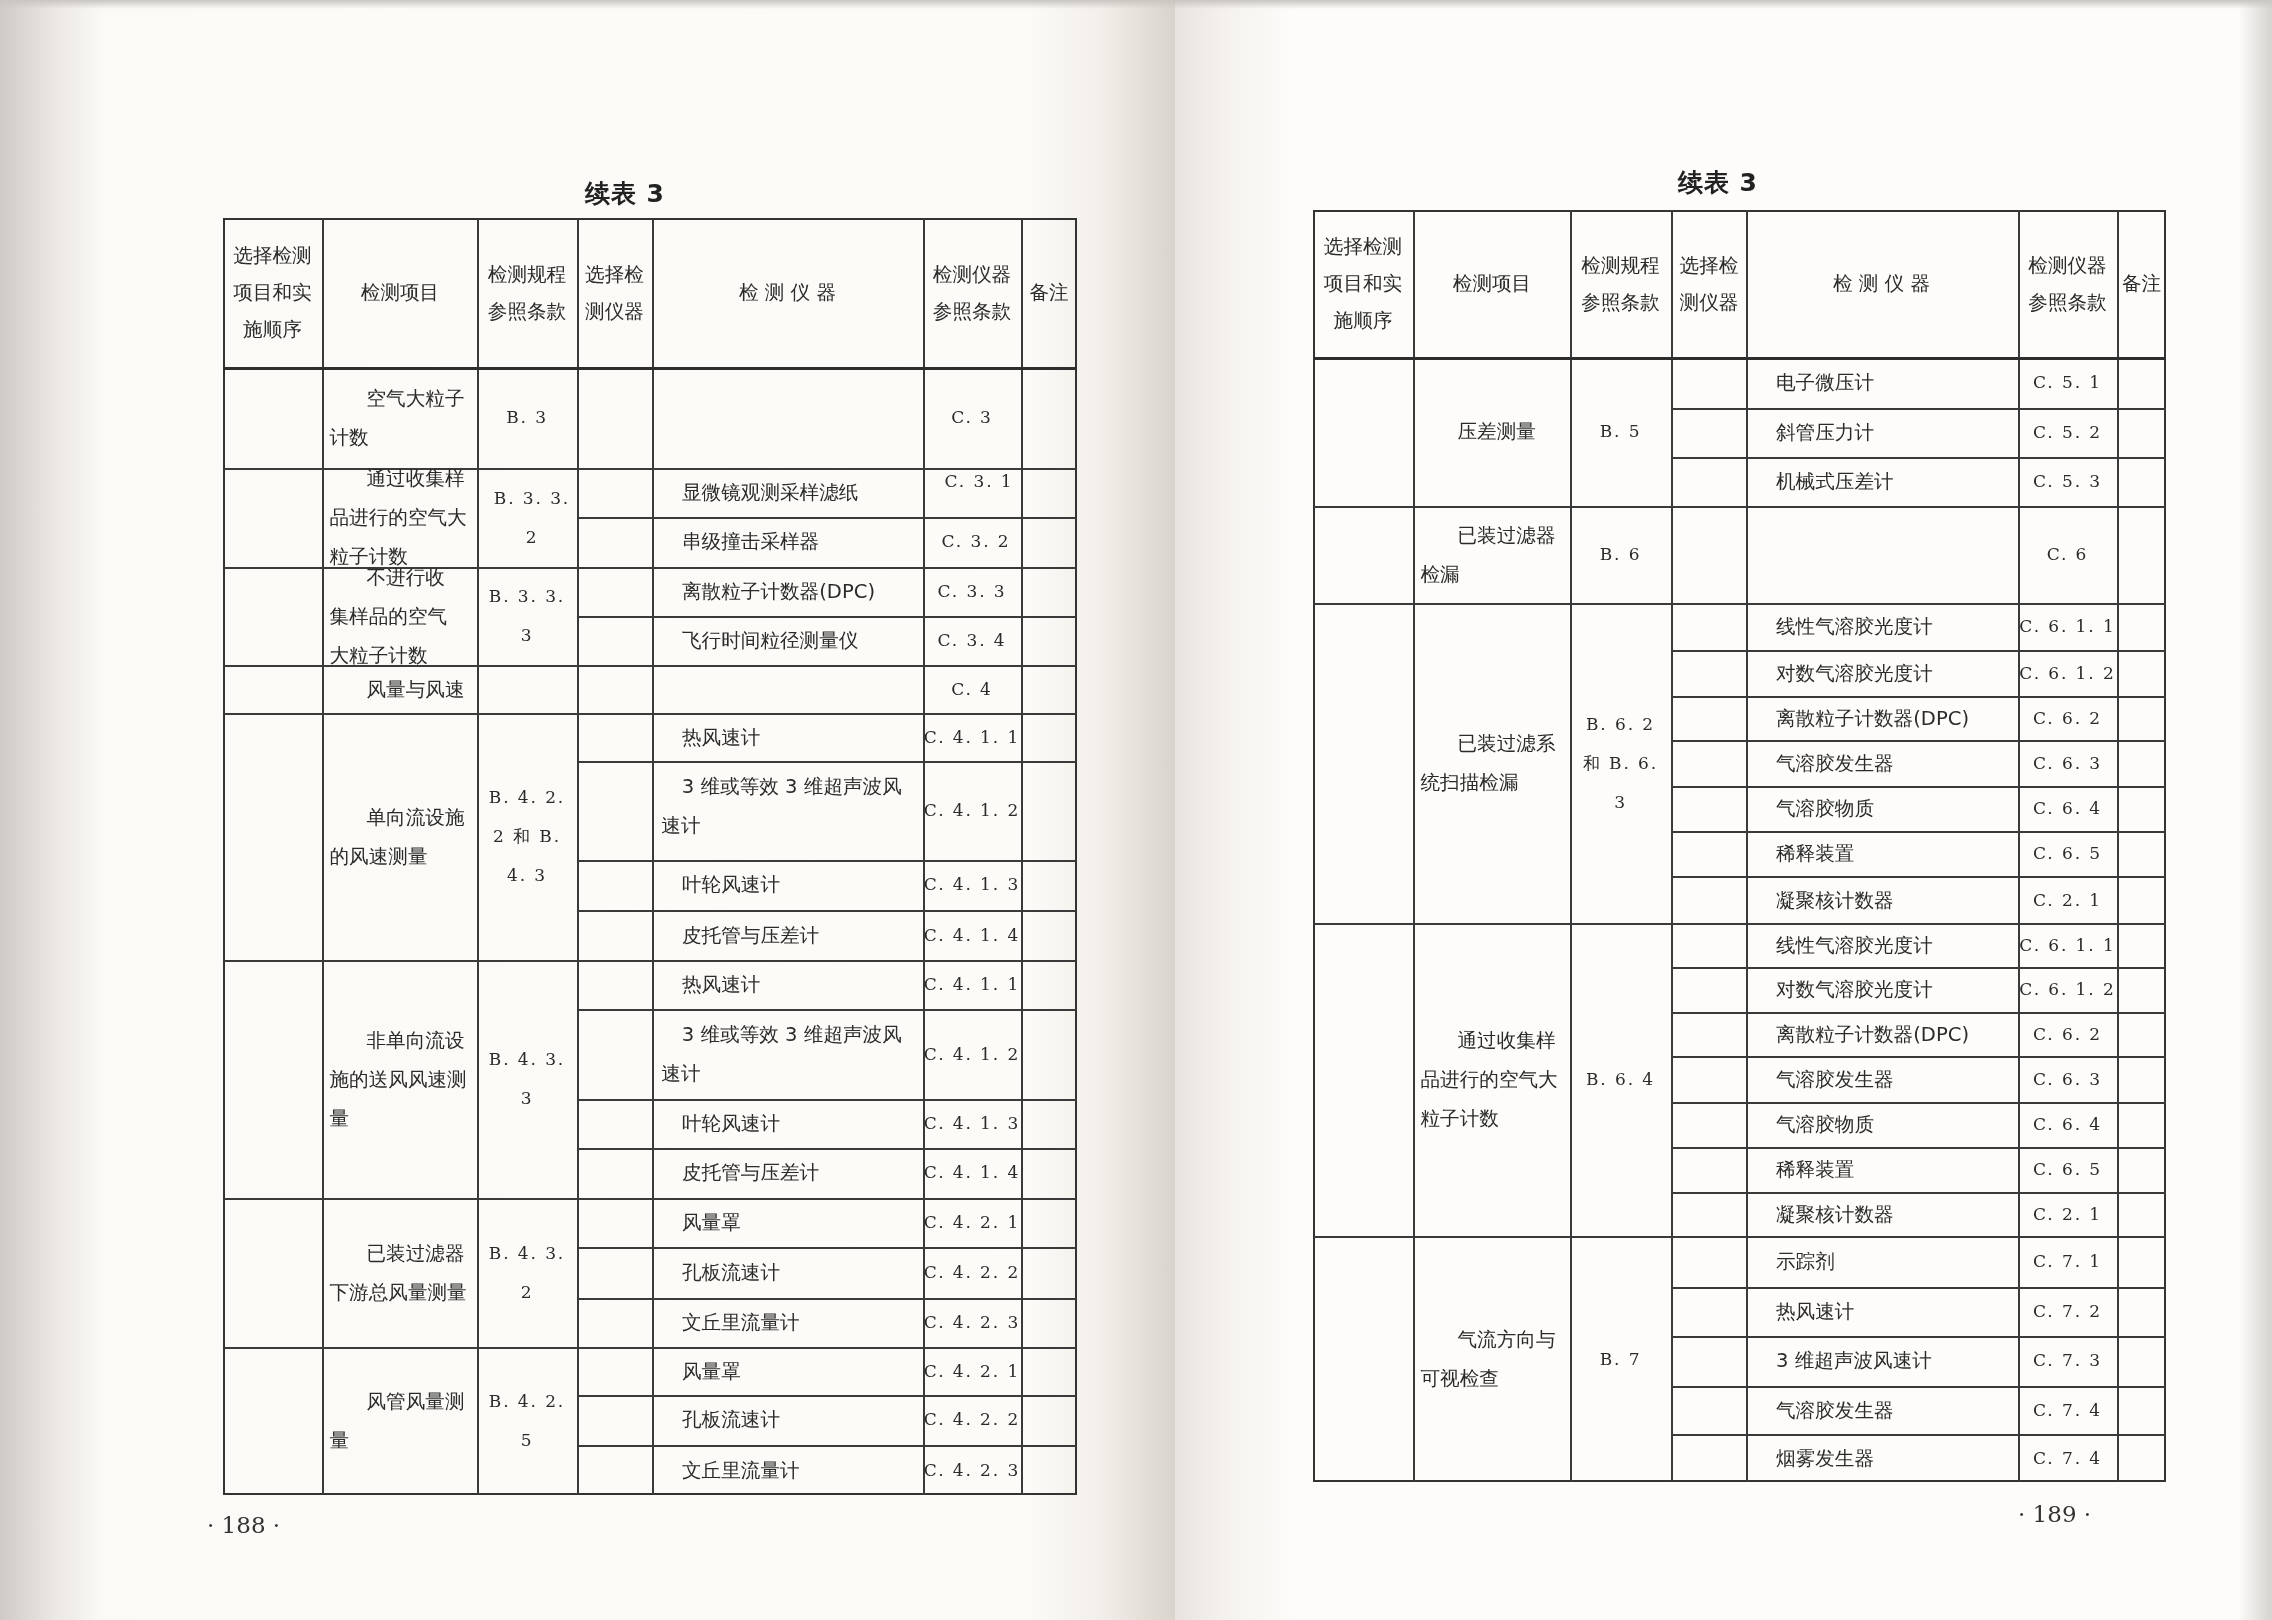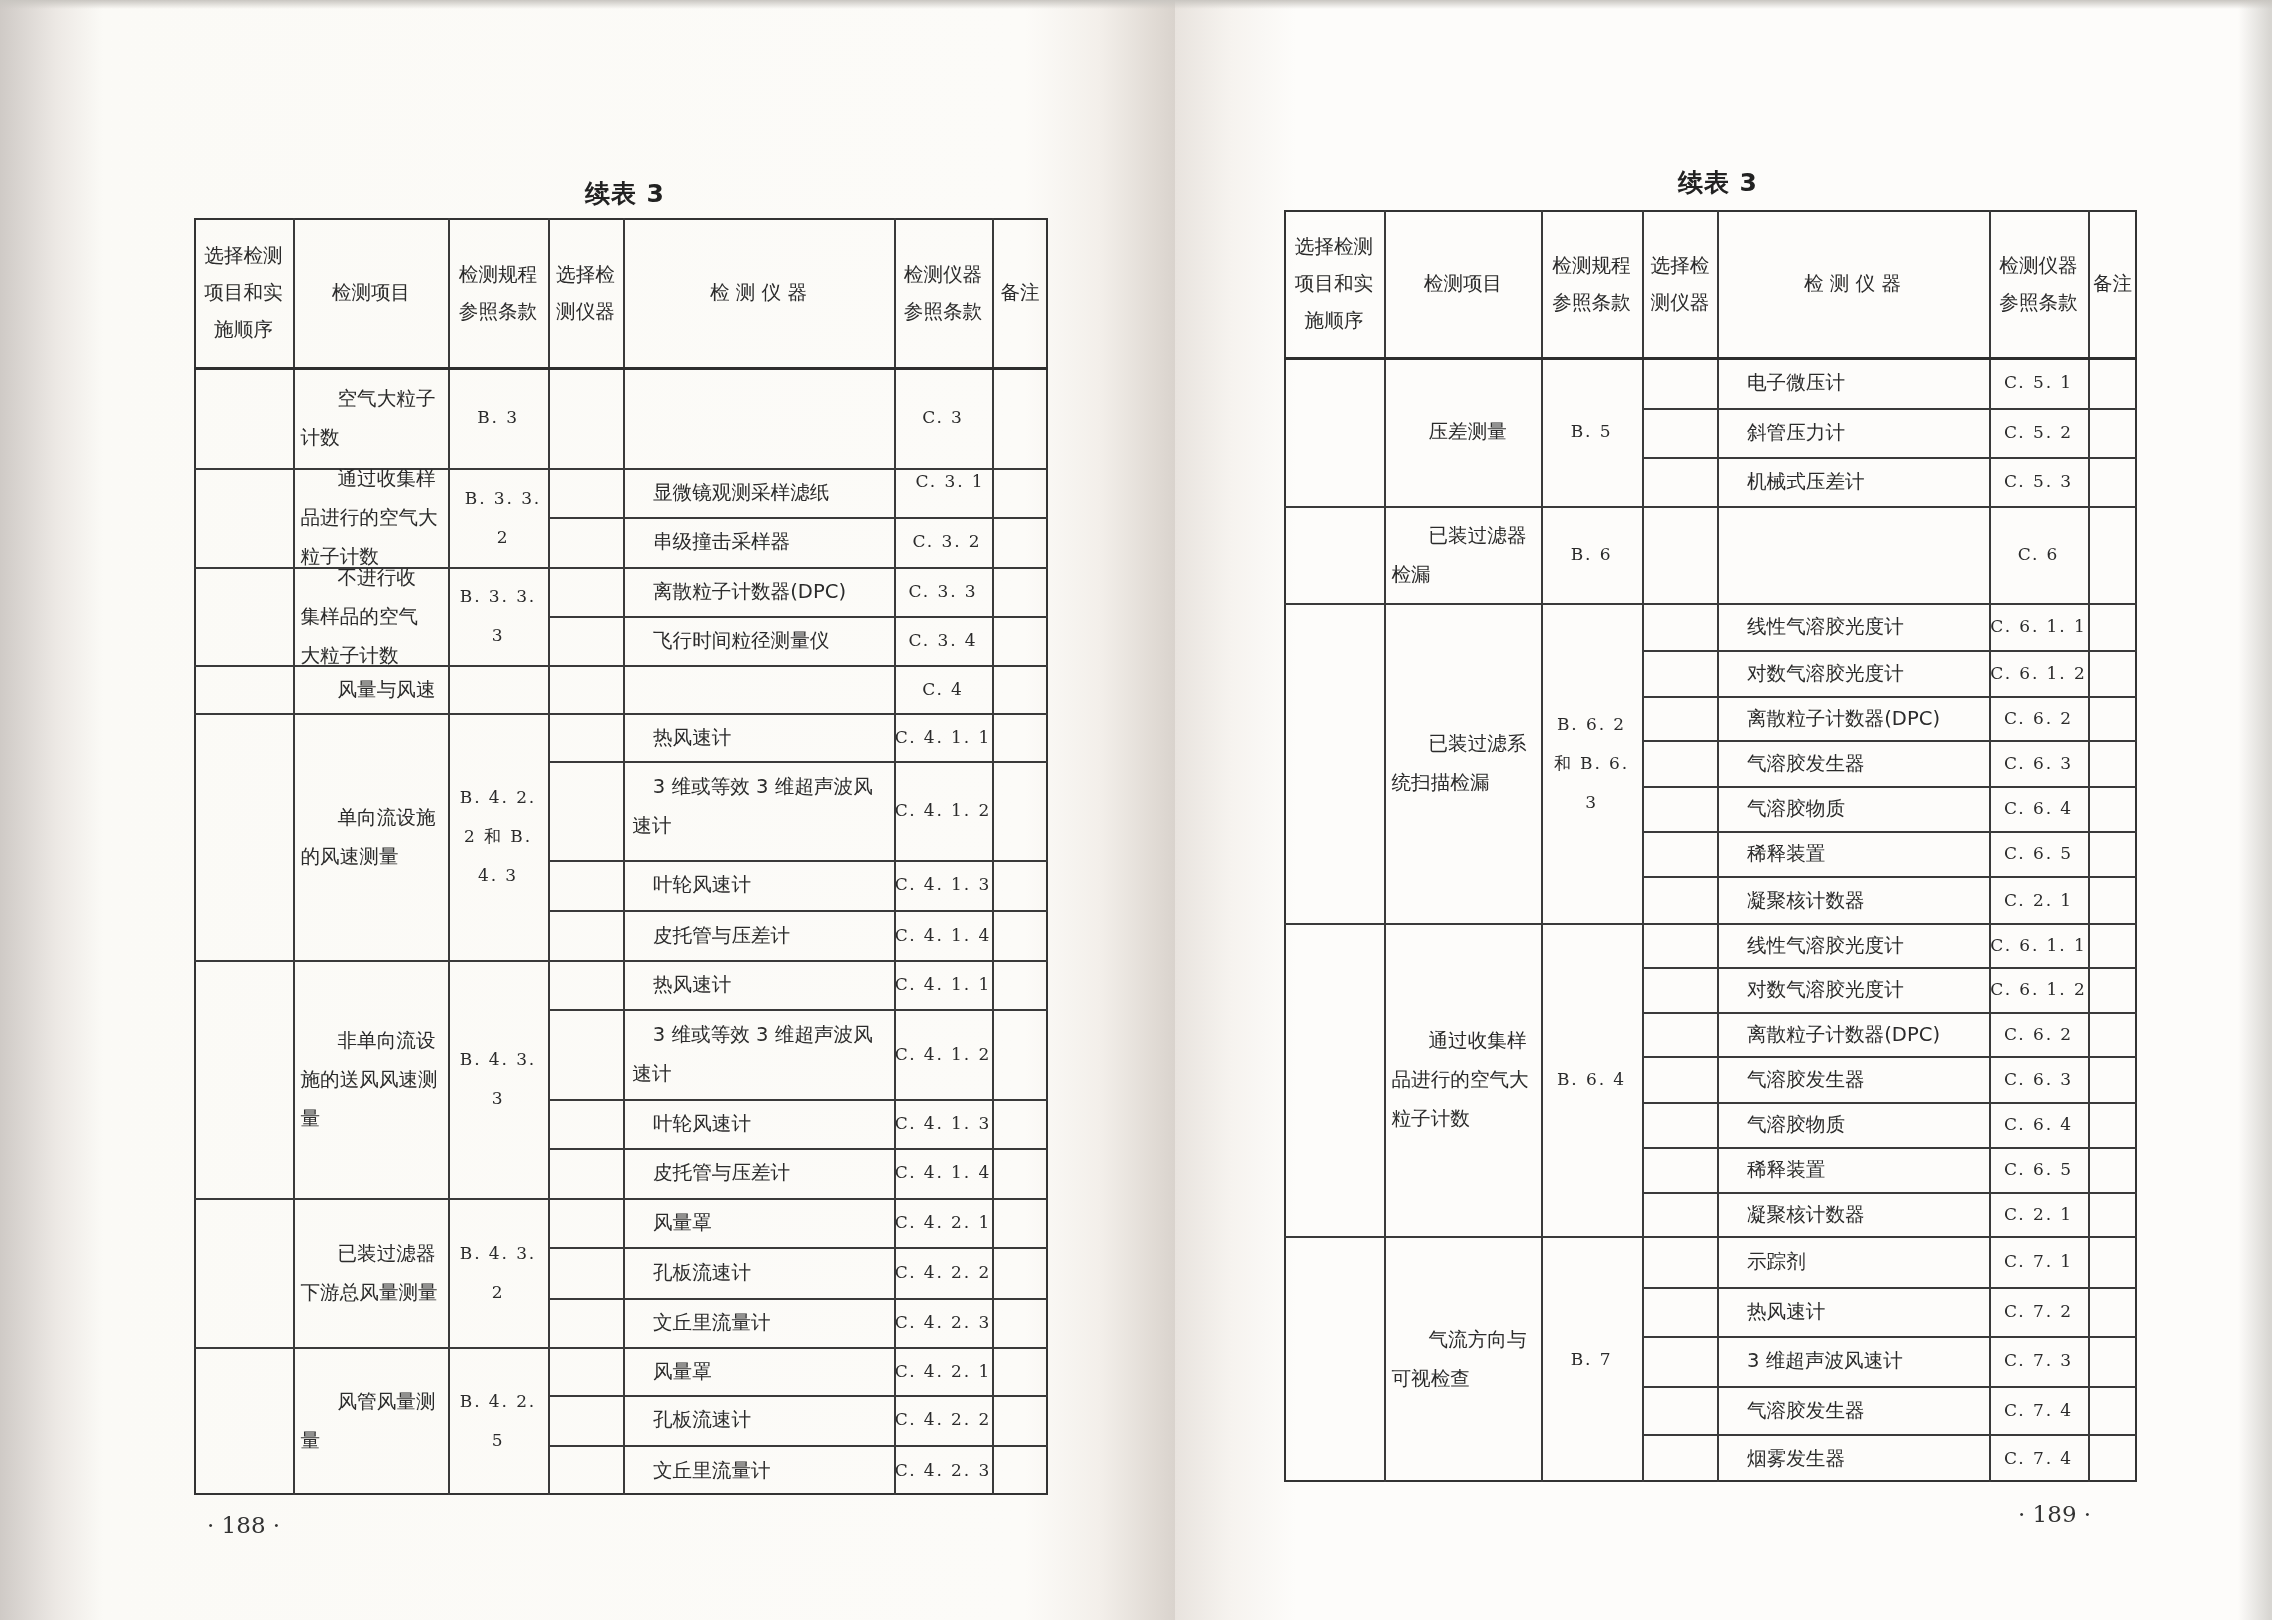--- a/index.html
+++ b/index.html
@@ -24,21 +24,21 @@
 
   .caption {
     position: absolute; font-weight: bold; font-size: 25px; letter-spacing: 0.9px;
     font-family: "DejaVu Sans", "Liberation Sans", sans-serif; color: #222;
   }
   .page-number {
     position: absolute; font-size: 23px; color: #333;
     font-family: "DejaVu Serif", "Liberation Serif", serif;
   }
 
-  .tbl { position: absolute; }
+  .tbl { position: absolute; margin-left: 29px; }
   .tbl .border {
     position: absolute; box-sizing: border-box;
     border: 2.8px solid #333; left: 0; top: 0; right: 0; bottom: 0;
   }
   .vline { position: absolute; width: 1.9px; background: #3a3a3a; }
   .hline { position: absolute; height: 1.9px; background: #3a3a3a; }
   .hline.thick { height: 2.8px; background: #2e2e2e; }
 
   .cell {
     position: absolute; box-sizing: border-box;

